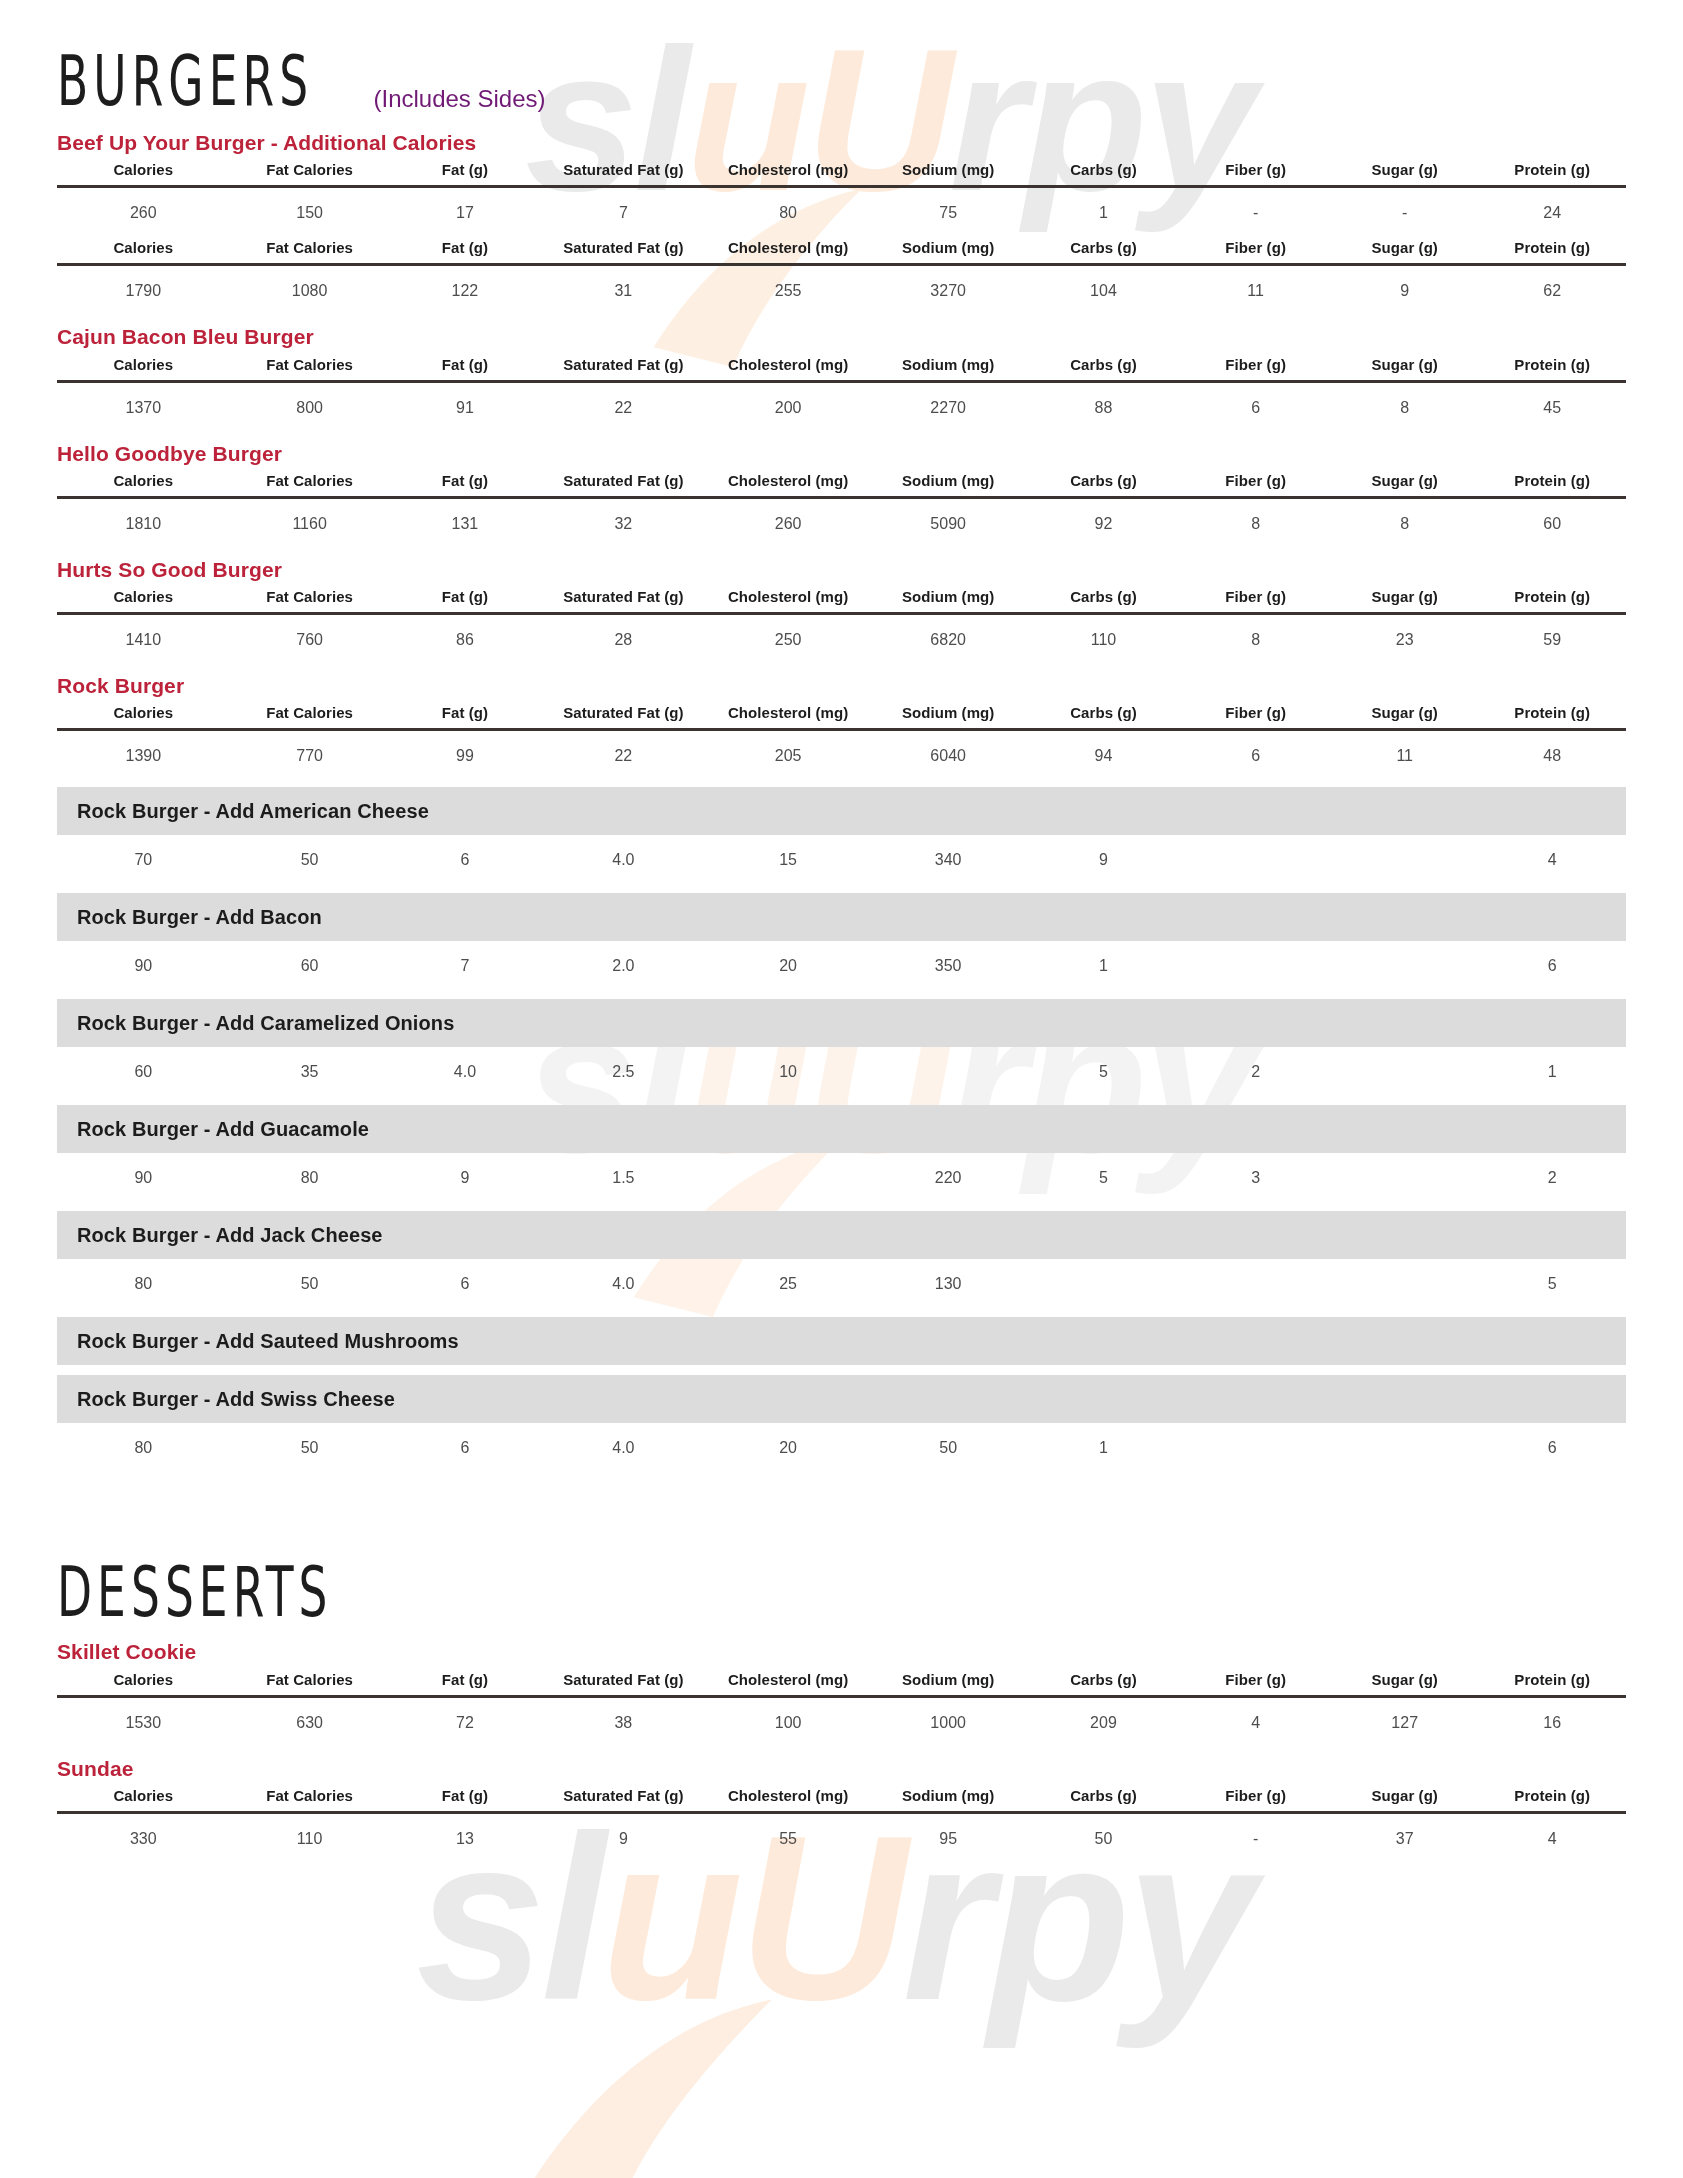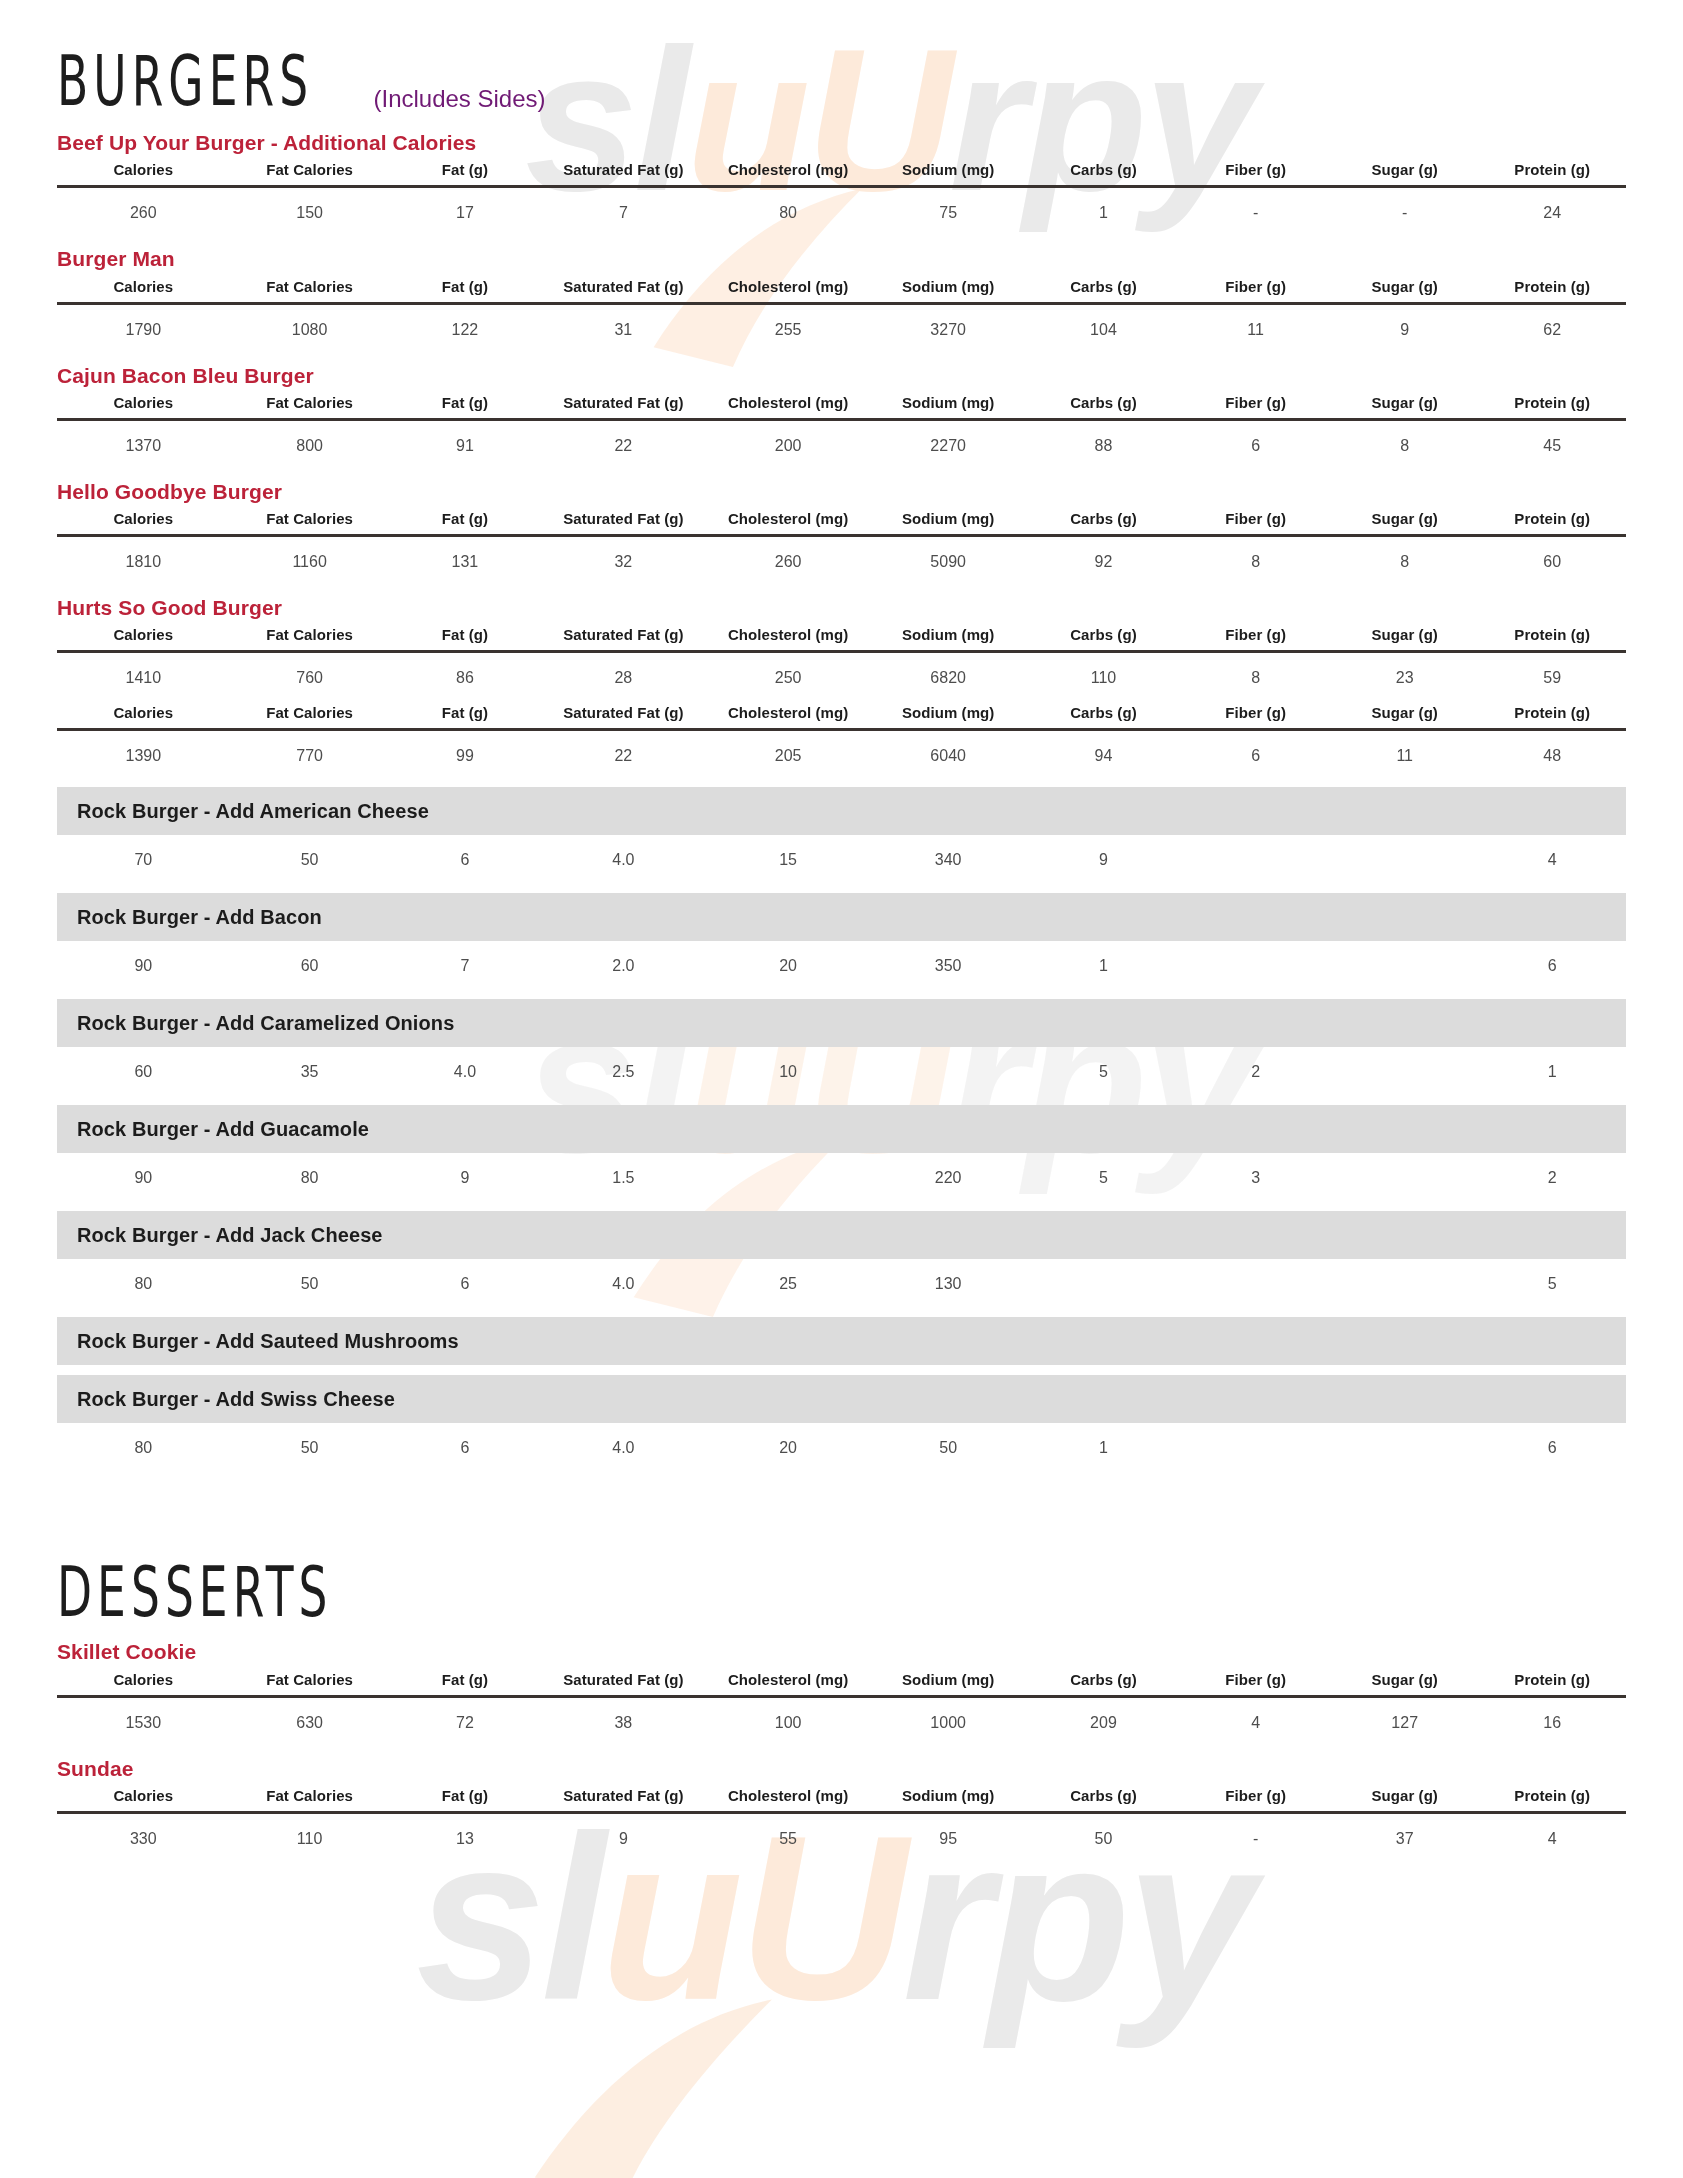--- a/index.html
+++ b/index.html
@@ -238,21 +238,20 @@
         <td>80</td>
         <td>75</td>
         <td>1</td>
         <td>-</td>
         <td>-</td>
         <td>24</td>
       </tr>
         </tbody>
     </table>
 
-    <div class="item-name">Burger Man</div>
     <table class="nutri">
       <colgroup>
           <col class="c0">
           <col class="c1">
           <col class="c2">
           <col class="c3">
           <col class="c4">
           <col class="c5">
           <col class="c6">
           <col class="c7">
@@ -414,20 +413,21 @@
         <td>250</td>
         <td>6820</td>
         <td>110</td>
         <td>8</td>
         <td>23</td>
         <td>59</td>
       </tr>
         </tbody>
     </table>
 
+    <div class="item-name">Rock Burger</div>
     <table class="nutri">
       <colgroup>
           <col class="c0">
           <col class="c1">
           <col class="c2">
           <col class="c3">
           <col class="c4">
           <col class="c5">
           <col class="c6">
           <col class="c7">

